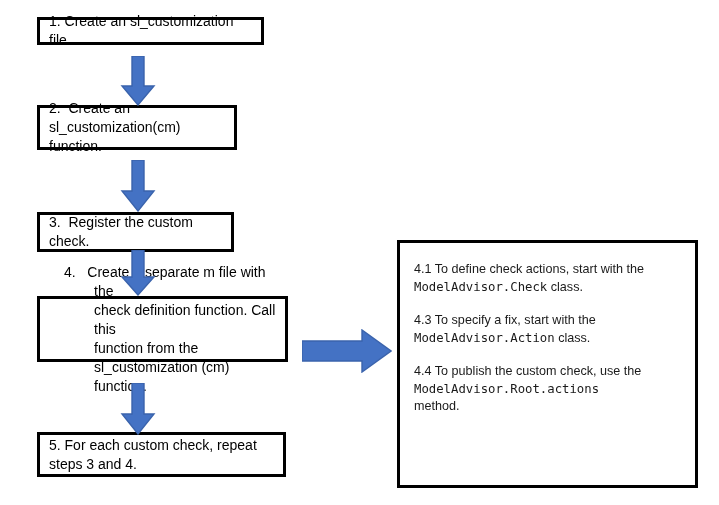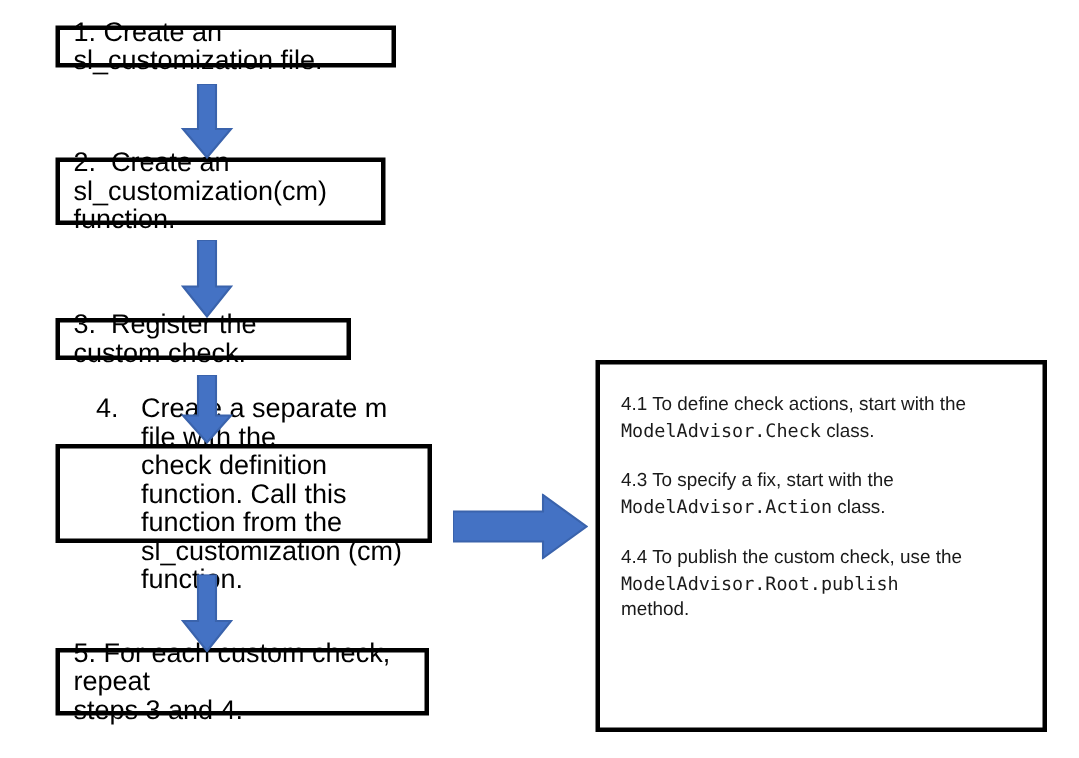--- a/index.html
+++ b/index.html
@@ -25,34 +25,34 @@
   .node {
     position: absolute;
     box-sizing: border-box;
     border: 3px solid #000000;
     background: #ffffff;
     display: flex;
     align-items: center;
     padding: 3px 9px;
   }
   .node .txt {
-    font-size: 18px;
+    font-size: 14px;
     line-height: 19px;
     color: #000000;
     white-space: pre-wrap;
   }
   .node.indent .txt {
     padding-left: 30px;
     text-indent: -30px;
   }
 
   
   #node-1 { left: 37px;  top: 17px;  width: 227px; height: 28px; }
-  #node-2 { left: 37px;  top: 105px; width: 220px; height: 45px; }
-  #node-3 { left: 37px;  top: 212px; width: 197px; height: 28px; }
+  #node-2 { left: 37px;  top: 105px; width: 200px; height: 45px; }
+  #node-3 { left: 37px;  top: 212px; width: 197px; height: 40px; }
   #node-4 { left: 37px;  top: 296px; width: 251px; height: 66px; padding-left: 24px; }
   #node-5 { left: 37px;  top: 432px; width: 249px; height: 45px; }
 
   #node-detail {
     position: absolute;
     left: 397px;
     top: 240px;
     width: 301px;
     height: 248px;
     box-sizing: border-box;
@@ -123,21 +123,21 @@
     </div>
 
 
     <div class="detail-item">
       <span>4.3 To specify a fix, start with the</span><br>
       <span class="mono">ModelAdvisor.Action</span><span> class.</span>
     </div>
 
     <div class="detail-item">
       <span>4.4 To publish the custom check, use the</span><br>
-      <span class="mono">ModelAdvisor.Root.publish</span><span style="white-space:pre-wrap">
+      <span class="mono">ModelAdvisor.Root.actions</span><span style="white-space:pre-wrap">
 method.</span>
     </div>
 
   </div>
 
   <div class="arrow" id="arrow-1">
     <svg width="36" height="50" viewBox="0 0 36 50" xmlns="http://www.w3.org/2000/svg">
       <polygon points="12,0 24,0 24,30 34,30 18,49 2,30 12,30" fill="#4472C4" stroke="#3A63AC" stroke-width="1.4"></polygon>
     </svg>
   </div>

